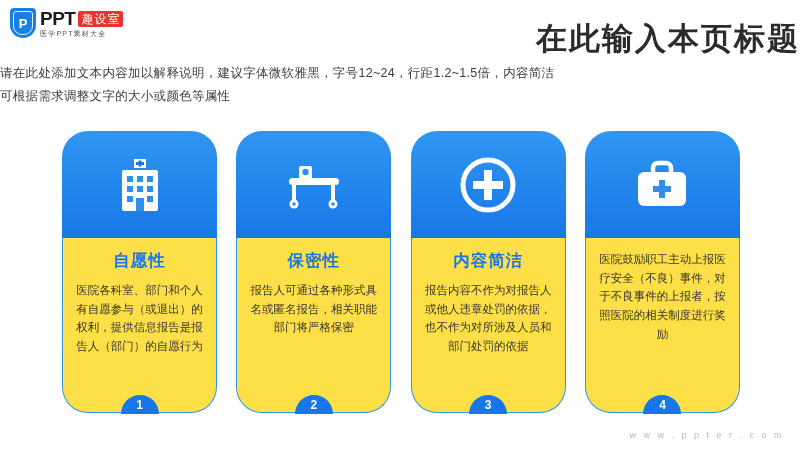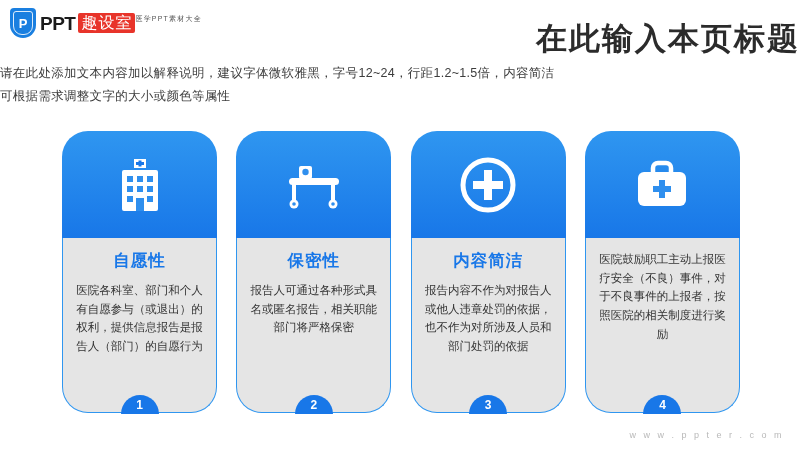--- a/index.html
+++ b/index.html
@@ -44,38 +44,38 @@
   }
   .logo-shield span {
     color: #fff;
     font-size: 13px;
     font-weight: bold;
     z-index: 2;
     line-height: 1;
   }
   .logo-text {
     display: flex;
-    flex-direction: row;
+    flex-direction: column;
     line-height: 1;
   }
   .logo-main {
     display: flex;
     align-items: center;
     gap: 3px;
   }
   .logo-ppt {
     font-size: 19px;
     font-weight: bold;
     color: #1b1b1b;
     letter-spacing: -0.5px;
   }
   .logo-badge {
     background: #e8342a;
     color: #fff;
-    font-size: 16px;
+    font-size: 12px;
     padding: 2px 3px;
     border-radius: 2px;
     letter-spacing: 1px;
     text-align: center;
   }
   .logo-sub {
     font-size: 7px;
     color: #555;
     letter-spacing: 1.2px;
     margin-top: 2px;
@@ -123,21 +123,21 @@
     border-radius: 26px 26px 0 0;
     display: flex;
     align-items: center;
     justify-content: center;
   }
   .card-body {
     height: 175px;
     border: 1.5px solid #2f96f0;
     border-top: none;
     border-radius: 0 0 26px 26px;
-    background: #e5e5e5;
+    background: #fde047;
     box-sizing: border-box;
     padding: 12px 13px 0 13px;
     text-align: center;
     position: relative;
   }
   .card-heading {
     font-size: 16.5px;
     font-weight: bold;
     color: #1877e8;
     letter-spacing: 1px;

